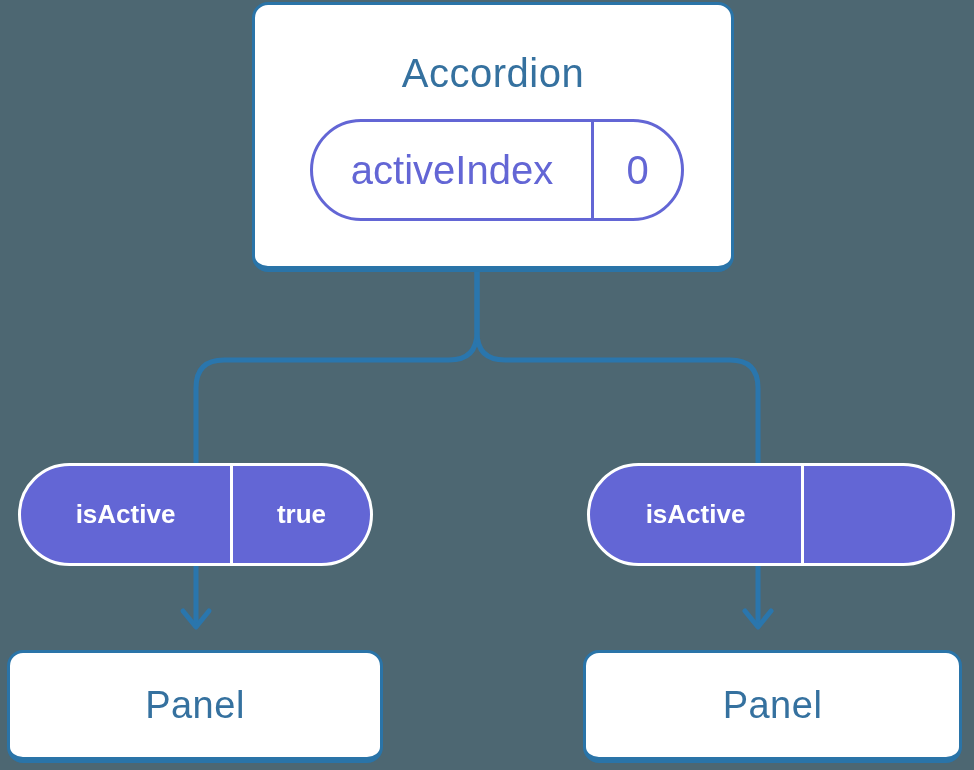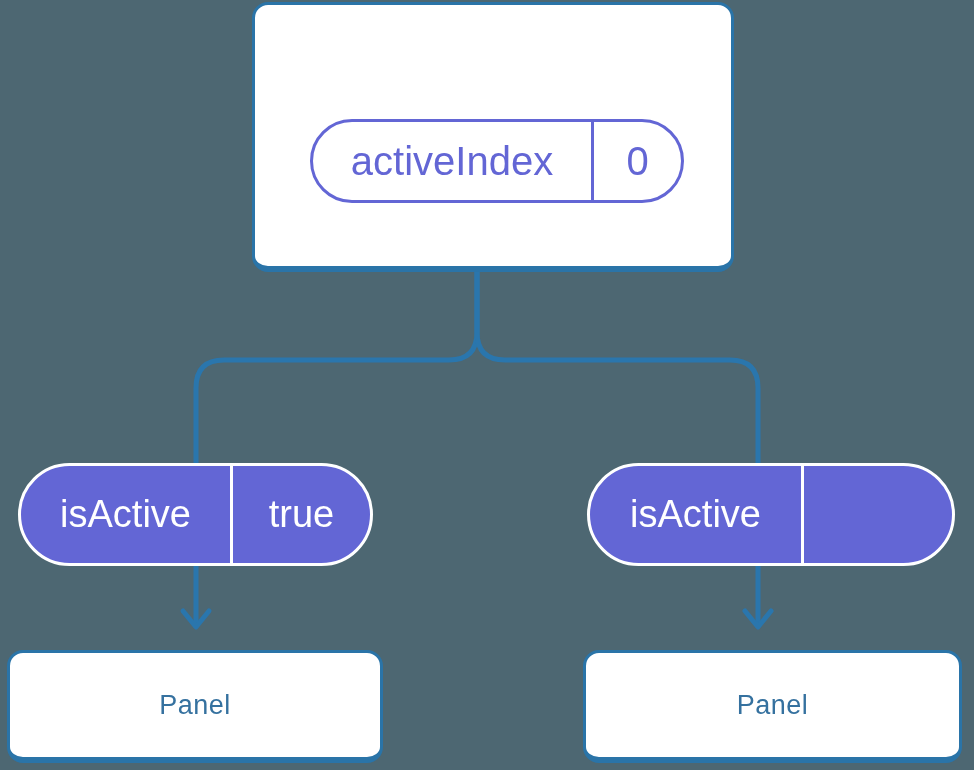--- a/index.html
+++ b/index.html
@@ -47,21 +47,21 @@
   }
   .accordion-title {
     position: absolute;
     left: 0; right: 0; top: 46px;
     text-align: center;
   }
   
   .state-pill {
     position: absolute;
     left: 55px; top: 114px;
-    width: 374px; height: 84px;
+    width: 374px; height: 102px;
     box-sizing: border-box;
     border: 3px solid var(--purple, #6366d5);
     border-radius: 51px;
     display: flex;
     overflow: hidden;
     background: #ffffff;
   }
   .state-pill .cell {
     display: flex;
     align-items: center;
@@ -88,50 +88,51 @@
     display: flex;
     overflow: hidden;
   }
   .prop-pill-left  { left: 18px;  top: 463px; width: 355px; height: 103px; }
   .prop-pill-right { left: 587px; top: 463px; width: 368px; height: 103px; }
   .prop-pill .cell {
     display: flex;
     align-items: center;
     justify-content: center;
     color: #ffffff;
-    font-size: 38px;
-    font-weight: 400;
+    font-size: 26px;
+    font-weight: 700;
   }
   .prop-pill .cell.name { width: 209px; }
   .prop-pill-right .cell.name { width: 211px; }
   .prop-pill .cell.value { flex: 1; text-align: right; }
   .prop-pill .pill-divider { background: #ffffff; }
   
   .panel-node {
     display: flex;
     align-items: center;
     justify-content: center;
   }
   .panel-node-left  { left: 7px;   top: 650px; width: 376px; height: 113px; }
   .panel-node-right { left: 583px; top: 650px; width: 379px; height: 113px; }
-  .panel-title { font-size: 27px; }
+  .panel-title { font-size: 38px; }
 </style>
 </head>
 <body>
 
 <div class="canvas" style="--background: #4d6772; --connector: #2a76ad; --box-border: #2a74a8; --heading-text: #35719f; --purple: #6366d5; --node-bg: #ffffff;">
 
   <svg class="connectors" viewBox="0 0 974 770" aria-hidden="true">
     <path d="M477 272 V332 Q477 360 449 360 H224 Q196 360 196 388 V624"></path>
     <path d="M477 272 V332 Q477 360 505 360 H730 Q758 360 758 388 V624"></path>
     <path d="M183 611 L196 627 L209 611"></path>
     <path d="M745 611 L758 627 L771 611"></path>
   </svg>
 
   <div class="node-box accordion-node">
+    <div class="node-title accordion-title">Accordion</div>
     <div class="state-pill">
       <div class="cell name">activeIndex</div>
       <div class="pill-divider"></div>
       <div class="cell value">0</div>
     </div>
   </div>
 
   <div class="prop-pill prop-pill-left">
     <div class="cell name">isActive</div>
     <div class="pill-divider"></div>

